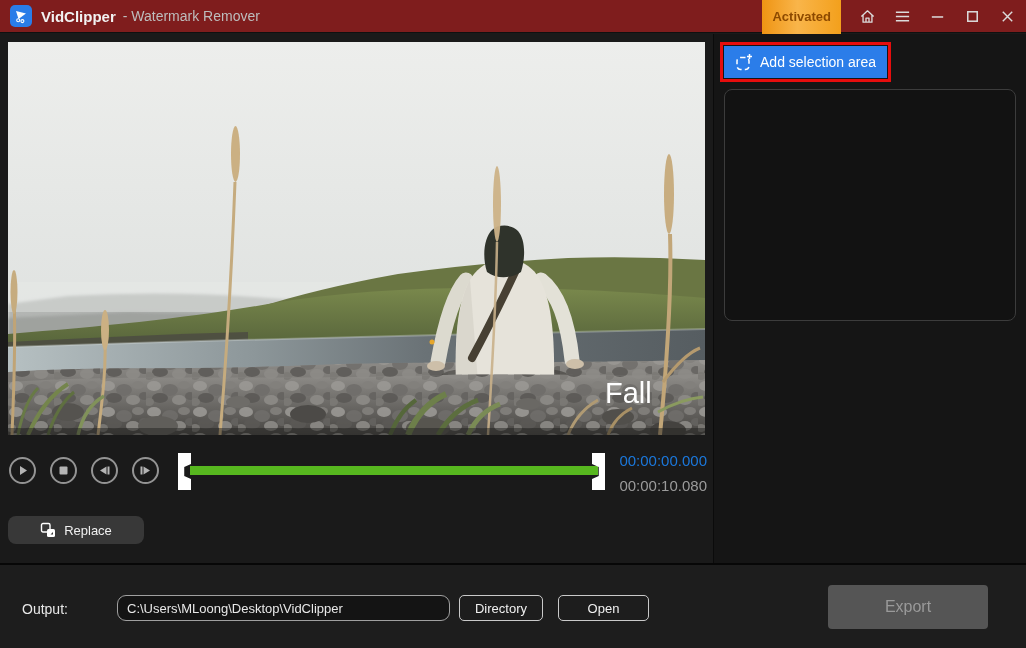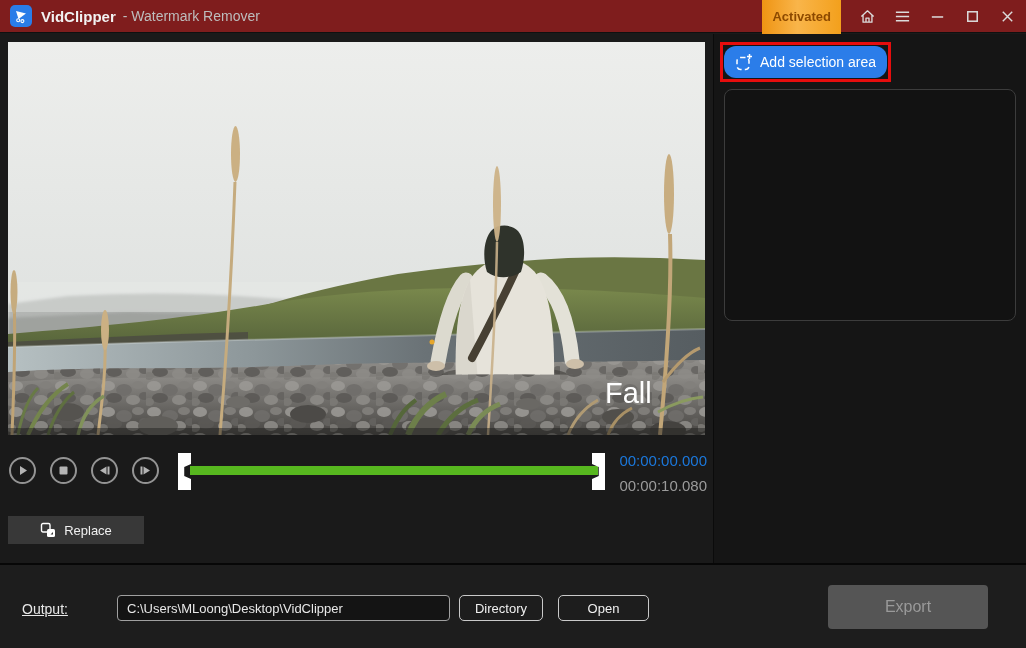--- a/index.html
+++ b/index.html
@@ -49,40 +49,40 @@
   .tl-handle.right { left:414px;
       clip-path:polygon(0 0,100% 0,100% 100%,0 100%,0 70%,52% 62%,52% 38%,0 30%); }
 
   .time-display { position:absolute; top:414px; left:600px; width:107px; text-align:right;
                   font-size:15px; line-height:25px; }
   .time-current { color:#1b78dc; }
   .time-total   { color:#9b9b9b; }
 
   
   .replace-btn { position:absolute; top:482px; left:8px; width:136px; height:28px;
-                 background:#383838; border:none; border-radius:0; color:#f0f0f0;
+                 background:#383838; border:none; border-radius:8px; color:#f0f0f0;
                  font-size:13px; display:flex; align-items:center; justify-content:center;
                  gap:8px; cursor:pointer; font-family:"Liberation Sans",sans-serif; }
 
   
   .red-highlight { position:absolute; top:8px; left:6px; width:171px; height:40px;
                    border:3px solid #e60d0d; display:flex; align-items:center; justify-content:center; }
-  .add-sel-btn { width:163px; height:32px; background:#2b7de9; border:none; border-radius:12px;
+  .add-sel-btn { width:163px; height:32px; background:#2b7de9; border:none; border-radius:0;
                  color:#ffffff; font-size:14px; display:flex; align-items:center;
                  justify-content:center; gap:7px; cursor:pointer;
                  font-family:"Liberation Sans",sans-serif; }
   .sel-list { position:absolute; top:55px; left:10px; width:292px; height:232px;
               background:#121212; border:1px solid #3c3c3c; border-radius:8px; }
 
   
   .bottom-bar { position:absolute; top:563px; left:0; width:1026px; height:85px;
                 background:#1d1d1d; border-top:2px solid #070707; }
-  .out-label { position:absolute; top:36px; left:22px; color:#e8e8e8; font-size:14px;text-decoration:underline; }
+  .out-label { position:absolute; top:36px; left:22px; color:#e8e8e8; font-size:14px; }
   .out-input { position:absolute; top:30px; left:117px; width:333px; height:26px;
-               background:#141414; border:1px solid #a0a0a0; border-radius:4px;
+               background:#141414; border:1px solid #a0a0a0; border-radius:9px;
                color:#e8e8e8; font-size:13px; padding:0 9px;
                font-family:"Liberation Sans",sans-serif; }
   .ghost-btn { position:absolute; top:30px; height:26px; background:transparent;
                border:1px solid #c9c9c9; border-radius:5px; color:#f0f0f0; font-size:13px;
                cursor:pointer; font-family:"Liberation Sans",sans-serif; }
   .dir-btn  { left:459px; width:84px; }
   .open-btn { left:558px; width:91px; }
   .export-btn { position:absolute; top:20px; left:828px; width:160px; height:44px;
                 background:#555555; border:none; border-radius:4px; color:#9a9a9a;
                 font-size:16px; cursor:default; font-family:"Liberation Sans",sans-serif; }

